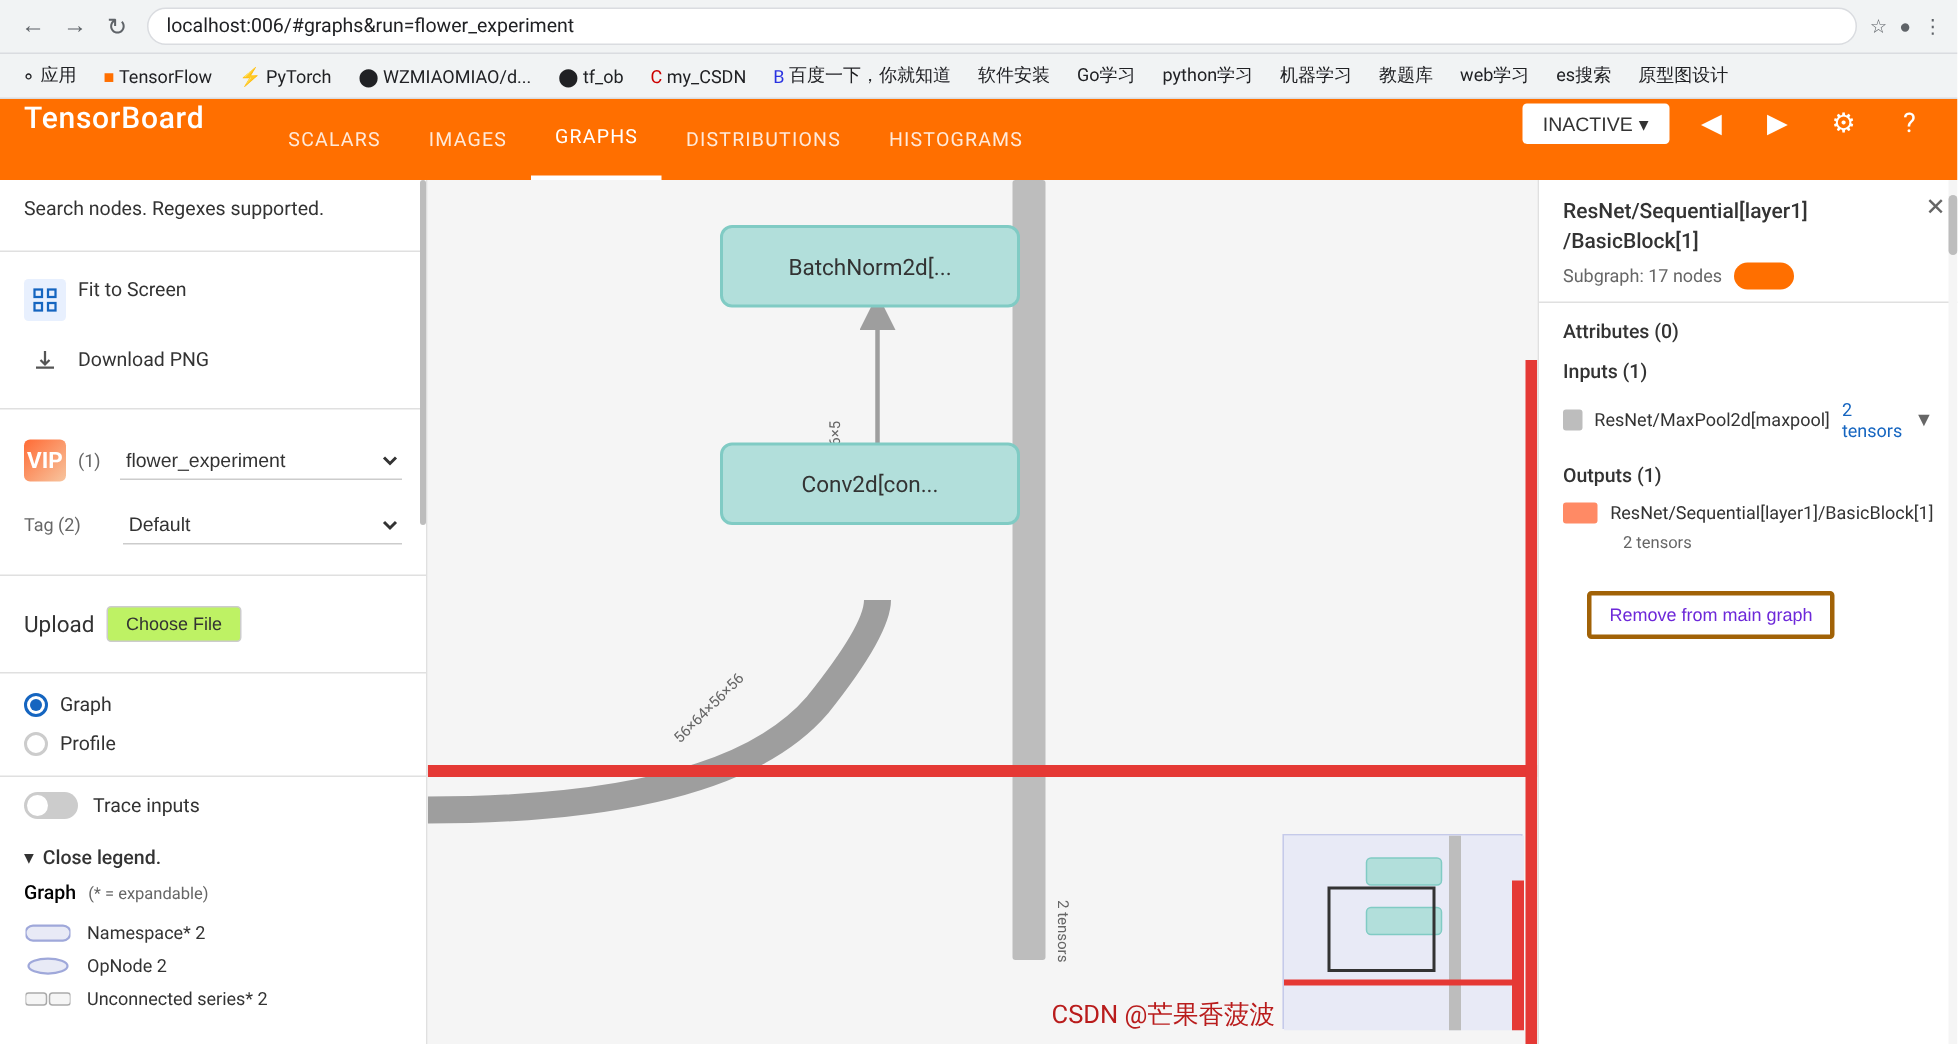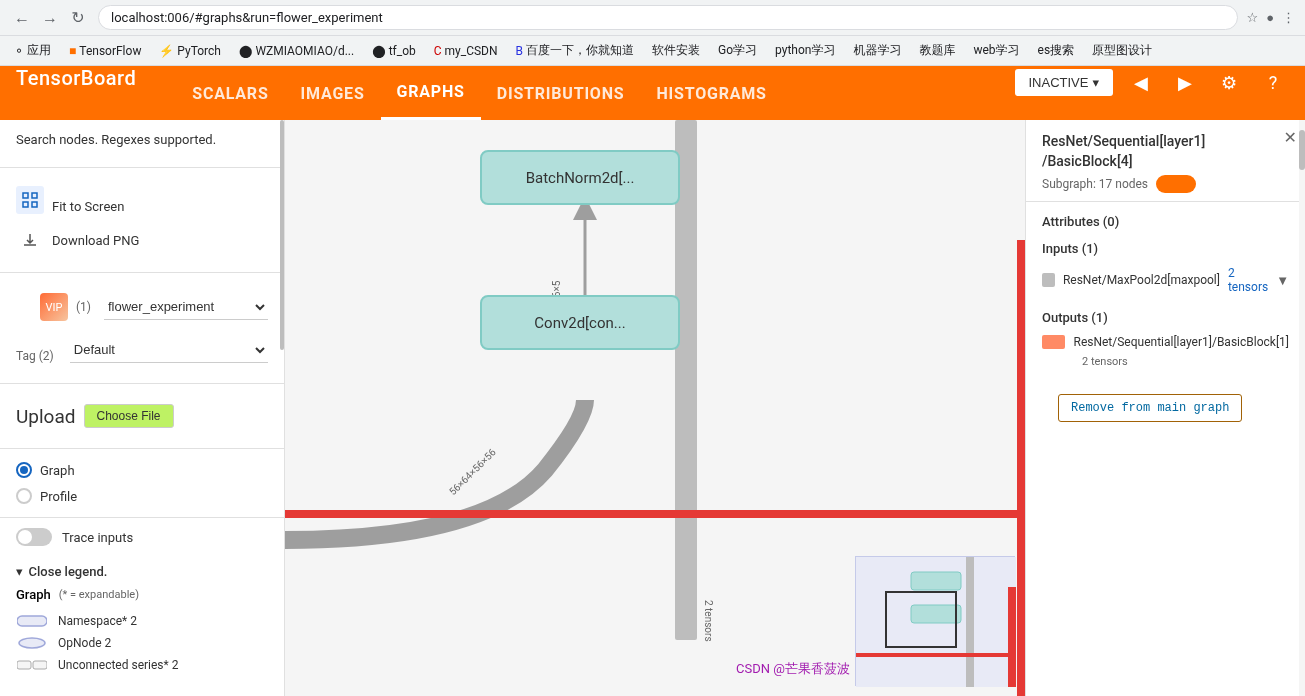--- a/index.html
+++ b/index.html
@@ -39,51 +39,51 @@
     .tb-header {
       background: #ff6f00;
       height: 54px;
       display: flex;
       align-items: flex-start;
       padding: 0 16px;
       gap: 0;
     }
     .tb-logo { color: #fff; font-size: 20px; font-weight: 500; margin-right: 40px; letter-spacing: 0.5px; }
     .tb-nav { display: flex; gap: 0; }
-    .tb-nav-item { color: rgba(255,255,255,0.85); padding: 0 16px; height: 54px; display: flex; align-items: center; font-size: 16px; font-weight: 700; cursor: pointer; letter-spacing: 0.8px; text-transform: uppercase; }
+    .tb-nav-item { color: rgba(255,255,255,0.85); padding: 0 16px; height: 54px; display: flex; align-items: center; font-size: 13px; font-weight: 400; cursor: pointer; letter-spacing: 0.8px; text-transform: uppercase; }
     .tb-nav-item.active { color: #fff; border-bottom: 3px solid #fff; }
     .tb-right { margin-left: auto; display: flex; align-items: center; gap: 12px; }
     .tb-inactive-btn { background: #fff; color: #333; border: none; border-radius: 3px; padding: 6px 14px; font-size: 13px; cursor: pointer; display: flex; align-items: center; gap: 4px; }
     .tb-icon-btn { color: #fff; width: 32px; height: 32px; display: flex; align-items: center; justify-content: center; cursor: pointer; font-size: 18px; }
 
     
     .main-content { display: flex; height: calc(696px - 36px - 30px - 54px); position: relative; border-radius: 21px; }
 
     
     .sidebar {
       width: 285px;
       background: #fff;
       border-right: 1px solid #e0e0e0;
       display: flex;
       flex-direction: column;
       z-index: 10;
       overflow-y: auto;
     }
     .sidebar-section { padding: 12px 16px; border-bottom: 1px solid #e0e0e0; }
     .search-label { font-size: 13px; color: #333; margin-bottom: 8px; }
-    .toolbar-item { display: flex; align-items: flex-end; gap: 8px; padding: 6px 0; cursor: pointer; }
+    .toolbar-item { display: flex; align-items: flex-start; gap: 8px; padding: 6px 0; cursor: pointer; }
     .toolbar-icon { width: 28px; height: 28px; display: flex; align-items: center; justify-content: center; border-radius: 3px; }
     .fit-icon { background: #e8f0fe; }
     .toolbar-label { font-size: 13px; color: #333; }
     .run-section { display: flex; align-items: center; gap: 8px; padding: 8px 0; }
     .run-label { font-size: 12px; color: #666; min-width: 20px; }
     .run-select { flex: 1; border: none; border-bottom: 1px solid #ccc; padding: 4px 0; font-size: 13px; color: #333; cursor: pointer; background: none; }
-    .tag-section { display: flex; align-items: flex-end; gap: 8px; padding: 8px 0; }
+    .tag-section { display: flex; align-items: center; gap: 20px; padding: 8px 0; }
     .upload-section { display: flex; align-items: center; gap: 8px; padding: 8px 0; }
-    .upload-label { font-size: 19px; color: #333; }
+    .upload-label { font-size: 15px; color: #333; }
     .choose-file-btn { padding: 4px 12px; border: 1px solid #ccc; border-radius: 3px; background: #bef264; font-size: 12px; cursor: pointer; color: #333; }
     .radio-section { padding: 8px 16px; }
     .radio-item { display: flex; align-items: center; gap: 8px; padding: 5px 0; cursor: pointer; }
     .radio-circle { width: 16px; height: 16px; border-radius: 50%; border: 2px solid #ccc; display: flex; align-items: center; justify-content: center; }
     .radio-circle.selected { border-color: #1565c0; }
     .radio-circle.selected::after { content: ''; width: 8px; height: 8px; border-radius: 50%; background: #1565c0; }
     .radio-label { font-size: 13px; color: #333; }
     .toggle-section { padding: 10px 16px; display: flex; align-items: center; gap: 10px; border-top: 1px solid #e0e0e0; }
     .toggle-switch { width: 36px; height: 18px; background: #ccc; border-radius: 9px; position: relative; cursor: pointer; }
     .toggle-knob { width: 14px; height: 14px; background: #fff; border-radius: 50%; position: absolute; top: 2px; left: 2px; transition: left 0.2s; }
@@ -175,58 +175,57 @@
     .panel-subtitle { font-size: 12px; color: #666; margin-top: 4px; display: flex; align-items: center; gap: 8px; }
     .subgraph-toggle { width: 40px; height: 18px; background: #ff6f00; border-radius: 9px; position: relative; }
     .right-panel-body { padding: 12px 16px; overflow-y: auto; flex: 1; }
     .panel-section { margin-bottom: 12px; }
     .panel-section-title { font-size: 13px; font-weight: 500; color: #333; margin-bottom: 6px; }
     .panel-item { display: flex; align-items: center; gap: 8px; padding: 4px 0; }
     .input-badge { width: 32px; height: 14px; background: #bdbdbd; border-radius: 2px; }
     .output-badge { width: 32px; height: 14px; background: #ff8a65; border-radius: 2px; }
     .panel-item-text { font-size: 12px; color: #333; flex: 1; }
     .tensor-count { font-size: 12px; color: #1565c0; }
-    .remove-btn { margin: 12px 16px; padding: 6px 12px; border: 1px solid #a16207; border-radius: 3px; background: #fff; font-size: 12px; color: #0369a1; cursor: pointer; font-family: Liberation Mono, monospace; }
+    .remove-btn { margin: 12px 16px; padding: 6px 12px; border: 3px solid #a16207; border-radius: 3px; background: #fff; font-size: 12px; color: #6d28d9; cursor: pointer; }
 
     
     .minimap {
       position: absolute;
       bottom: 10px;
       right: 10px;
       width: 160px;
       height: 130px;
       background: #e8eaf6;
       border: 1px solid #c5cae9;
     }
     .minimap-inner { width: 100%; height: 100%; position: relative; }
 
     
     .csdn-watermark {
       position: absolute;
-      bottom: 18px;
+      bottom: 8px;
       right: 175px;
-      font-size: 13px;
-      color: #a21caf;
+      font-size: 17px;
+      color: #b91c1c;
     }
 
     
     .download-item { display: flex; align-items: center; gap: 8px; padding: 6px 0; cursor: pointer; }
 
     
     .vip-badge {
       width: 28px; height: 28px;
       background: linear-gradient(135deg, #ff6b35, #f7c59f);
       border-radius: 4px;
       color: #fff;
-      font-size: 11px;
-      font-weight: normal;
+      font-size: 15px;
+      font-weight: bold;
       display: flex;
       align-items: center;
       justify-content: center;
-      margin-left: 24px;
     }
 
     
     .sidebar-scrollbar {
       position: absolute;
       right: 0;
       top: 0;
       width: 4px;
       height: 40%;
       background: #bdbdbd;
@@ -497,21 +496,21 @@
 
     <div class="csdn-watermark">CSDN @芒果香菠波</div>
 
   </div>
 
   <div class="right-panel">
     <div class="right-panel-header">
       <div class="panel-close">✕</div>
       <div class="panel-title">
         <span>ResNet/Sequential[layer1]</span><br>
-        <span>/BasicBlock[4]</span>
+        <span>/BasicBlock[1]</span>
       </div>
       <div class="panel-subtitle">
         <span>Subgraph: 17 nodes</span>
         <div class="subgraph-toggle"></div>
       </div>
     </div>
 
     <div class="right-panel-body">
 
       <div class="panel-section">

